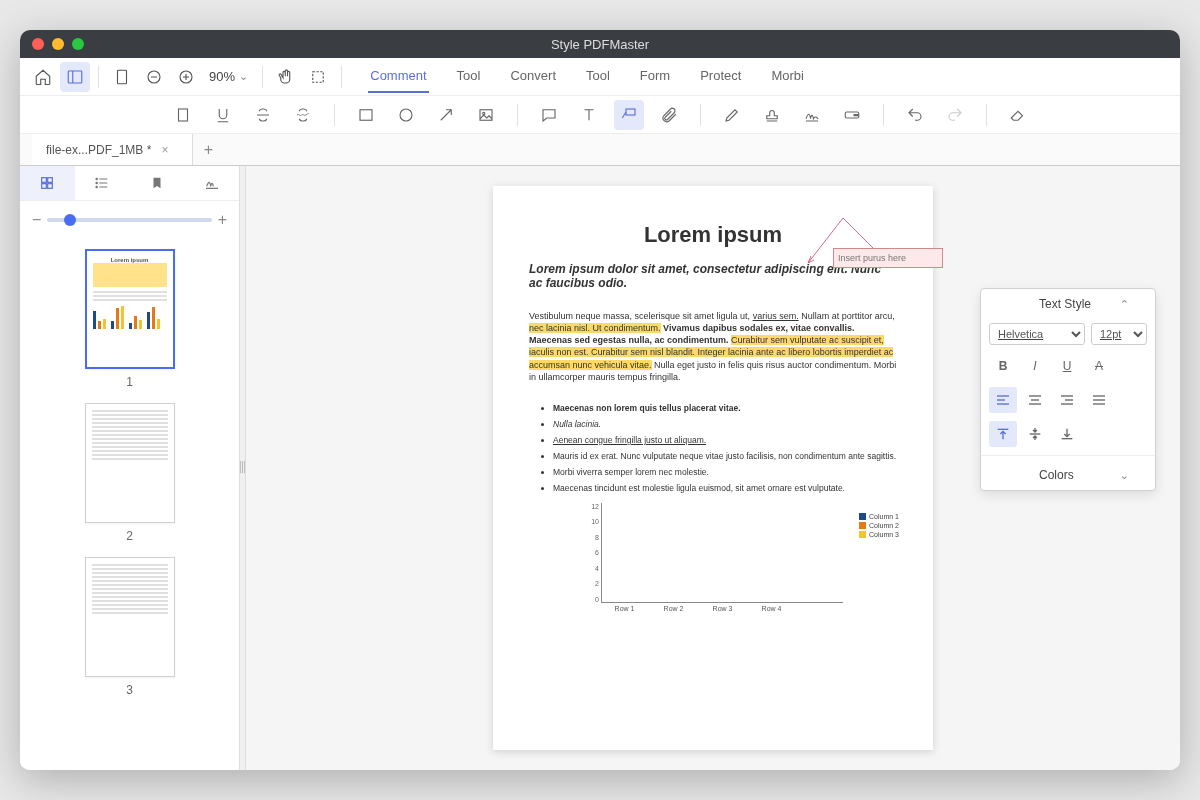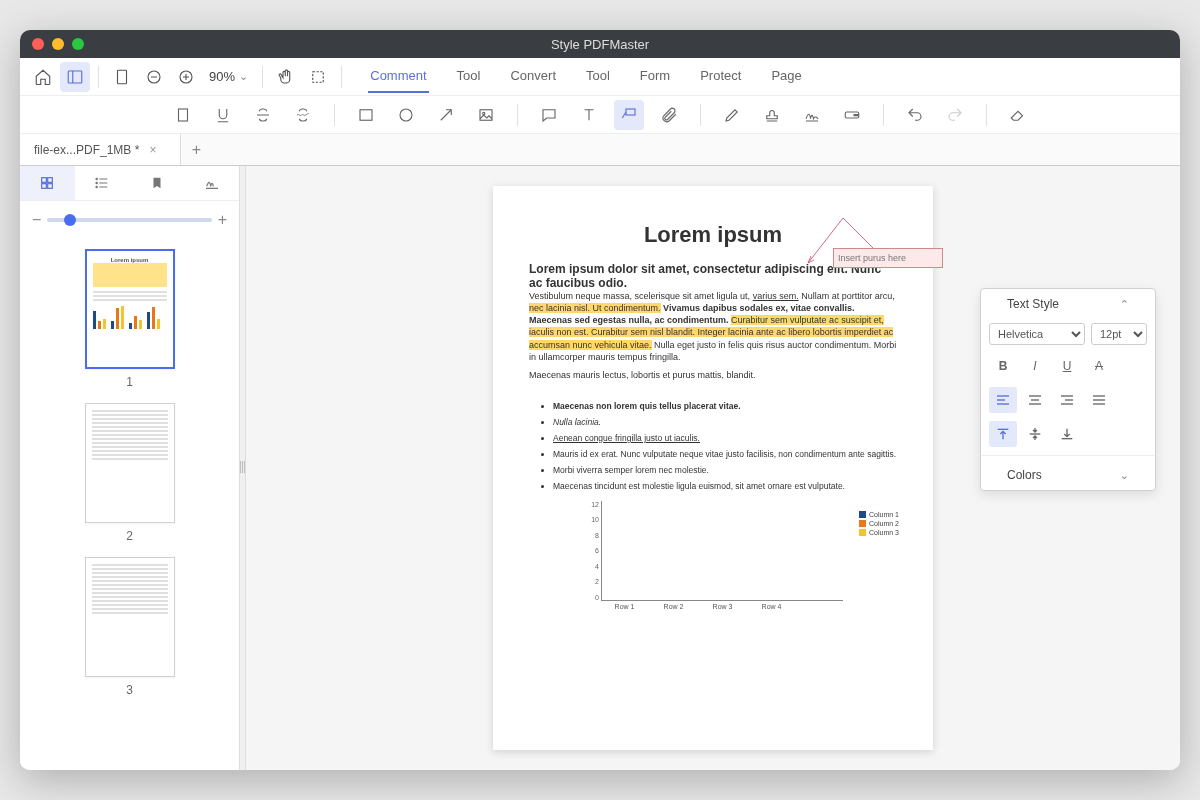--- a/index.html
+++ b/index.html
@@ -16,62 +16,62 @@
 .tbtn svg { width: 18px; height: 18px; stroke: currentColor; fill: none; stroke-width: 1.5; }
 .sep { width: 1px; height: 22px; background: #e0e0e0; margin: 0 6px; }
 .zoom { font-size: 13px; color: #444; padding: 0 6px; display: flex; align-items: center; gap: 4px; cursor: pointer; }
 .tabs { display: flex; gap: 26px; margin-left: 18px; font-size: 13px; color: #666; }
 .tabs .tab { padding: 8px 2px; cursor: pointer; }
 .tabs .tab.active { color: #5b6fd8; border-bottom: 2px solid #5b6fd8; }
 .toolbar2 { height: 38px; display: flex; align-items: center; justify-content: center; gap: 10px; border-bottom: 1px solid #eee; }
 .toolbar2 .tbtn { color: #666; }
 .toolbar2 .tbtn.active { background: #e3e8fb; color: #5b6fd8; }
 .filetab-row { height: 32px; display: flex; align-items: center; border-bottom: 1px solid #ccc; background: #fafafa; }
-.filetab { height: 100%; padding: 0 24px 0 14px; font-size: 12px; color: #555; border-right: 1px solid #ddd; display: flex; align-items: center; gap: 10px; background: #fff; }
+.filetab { height: 100%; padding: 0 24px 0 14px; font-size: 12px; color: #555; border-right: 1px solid #ddd; display: flex; align-items: center; gap: 10px; background: #fff; margin-left: 12px; }
 .filetab .close { color: #999; cursor: pointer; }
 .addtab { width: 30px; text-align: center; color: #888; cursor: pointer; }
 .main { flex: 1; display: flex; background: #f5f5f5; overflow: hidden; }
 .sidebar { width: 220px; background: #fff; border-right: 1px solid #ddd; display: flex; flex-direction: column; }
 .side-tabs { display: flex; border-bottom: 1px solid #eee; }
 .side-tabs .stbtn { flex: 1; height: 34px; display:flex; align-items:center; justify-content:center; color:#777; cursor:pointer; }
 .side-tabs .stbtn.active { background: #eef1fb; color:#5b6fd8; }
 .zoom-slider { display: flex; align-items: center; gap: 6px; padding: 10px 12px; }
 .zoom-slider .track { flex:1; height:4px; background:#cfd8ec; border-radius:2px; position:relative; }
 .zoom-slider .knob { position:absolute; left:10%; top:-4px; width:12px; height:12px; border-radius:50%; background:#4a6cf0; }
 .thumbs { flex:1; overflow:auto; padding: 10px 0; text-align:center; }
 .thumb { width: 90px; height: 120px; margin: 0 auto 6px; background:#fff; border:1px solid #d0d0d0; box-shadow:0 1px 2px rgba(0,0,0,.05); position:relative; display:flex; flex-direction:column; padding:6px; font-size:4px; color:#999; }
 .thumb.sel { border:2px solid #4a6cf0; }
 .thumb-num { font-size:12px; color:#666; margin-bottom:14px; }
 .splitter { width:6px; background:#f0f0f0; border-right:1px solid #ddd; display:flex; align-items:center; justify-content:center; color:#bbb; cursor:col-resize; }
 .canvas { flex:1; overflow:auto; display:flex; justify-content:center; padding:20px 20px; position:relative; }
 .page { width: 440px; background:#fff; box-shadow: 0 2px 8px rgba(0,0,0,.15); padding: 36px 36px 24px; font-size: 9px; color:#333; position:relative; }
 .page h1 { text-align:center; font-size:22px; font-weight:700; margin-bottom:14px; }
-.page h2 { font-size:12px; font-weight:700; margin-bottom:0; }
+.page h2 { font-size:12px; font-weight:700; margin-bottom:20px;font-style:italic; }
 .page p { line-height:1.35; margin-bottom:6px; }
 .hl { background: #ffd968; }
 .page ul { margin: 20px 0 10px 24px; }
 .page ul li { margin-bottom: 6px; font-size:8.5px; }
 .page .bold { font-weight:700; }
 .insert-box { position:absolute; top:62px; right:-10px; width:110px; height:20px; border:1px solid #d08a8a; background:#fde9e9; font-size:9px; color:#777; display:flex; align-items:center; padding:0 4px; }
 .arrow-line { position:absolute; top:32px; right:50px; width:80px; height:50px; }
 .chart { margin: 10px auto 0; width: 260px; }
 .chart-area { display:flex; height:100px; }
 .yaxis { width:18px; display:flex; flex-direction:column; justify-content:space-between; font-size:7px; color:#666; text-align:right; padding-right:2px; }
 .bars-wrap { flex:1; display:flex; align-items:flex-end; gap:18px; border-left:1px solid #888; border-bottom:1px solid #888; padding: 0 8px; position:relative; }
 .group { display:flex; align-items:flex-end; gap:2px; }
 .bar { width:9px; }
 .c1{background:#1e4a8a;} .c2{background:#e67817;} .c3{background:#f4c430;}
 .xaxis { display:flex; margin-left:18px; font-size:7px; color:#555; gap:18px; padding:2px 8px; }
 .xaxis span { width: 31px; text-align:center; }
 .legend { position:absolute; right:-56px; top:10px; font-size:7px; color:#444; }
 .legend div { display:flex; align-items:center; gap:3px; margin-bottom:2px;}
 .legend .sw { width:7px; height:7px; }
 .panel { position:absolute; top:122px; right: 24px; width: 176px; background:#fff; border:1px solid #d0d0d0; border-radius:4px; box-shadow:0 4px 12px rgba(0,0,0,.1); font-size:12px; color:#444; }
-.panel .phead { padding: 8px 26px; font-weight:500; display:flex; justify-content:space-between; align-items:center; cursor:pointer; }
-.panel .prow { display:flex; gap:6px; padding: 4px 8px; }
+.panel .phead { padding: 8px 26px; font-weight:500; display:flex; justify-content:space-between; align-items:center; cursor:pointer;margin-left:32px; }
+.panel .prow { display:flex; gap:6px; padding: 4px 8px; text-decoration: underline; }
 .panel select.ps { flex:1; border:1px solid #ccc; border-radius:3px; font-size:11px; padding:3px 4px; background:#fff; color:#555; }
 .panel .iconrow { display:flex; gap:4px; padding: 4px 8px; }
 .panel .ibtn { width:28px; height:26px; display:flex; align-items:center; justify-content:center; border-radius:3px; color:#666; cursor:pointer; }
 .panel .ibtn.active { background:#e3e8fb; color:#5b6fd8; }
 .panel .section-sep { height:1px; background:#eee; margin:4px 0; }
 .chev { font-size:11px; color:#888; }
 .thumb .tline { height:2px; background:#e0e0e0; margin-bottom:2px; }
 .thumb .tblock { height:24px; background: linear-gradient(#ffe28a,#ffe28a); margin-bottom:4px; }
 .thumb .tchart { height:26px; display:flex; align-items:flex-end; gap:2px; }
 .thumb .tchart span { width:3px; }
@@ -136,21 +136,21 @@
         </svg>
       </div>
     <div class="sep"></div>
     <div class="tabs">
       <div class="tab active">Comment</div>
       <div class="tab">Tool</div>
       <div class="tab">Convert</div>
       <div class="tab">Tool</div>
       <div class="tab">Form</div>
       <div class="tab">Protect</div>
-      <div class="tab">Page</div>
+      <div class="tab">Morbi</div>
     </div>
   </div>
 
   <div class="toolbar2">
     <div class="tbtn">
         <svg viewBox="0 0 24 24" fill="currentColor" stroke="none">
           <rect x="6" y="4" width="12" height="16"></rect>
         </svg>
       </div>
     <div class="tbtn">
@@ -362,25 +362,24 @@
       <div class="page">
         <svg class="arrow-line" viewBox="0 0 80 50">
             <path d="M40 0 L5 45 M5 45 l6 -3 M5 45 l3 -7 M40 0 L78 38" stroke="#c46" stroke-width="0.8" fill="none"></path>
           </svg>
         <div class="insert-box">
             <span>Insert purus here</span>
           </div>
         <h1>Lorem ipsum</h1>
         <h2>Lorem ipsum dolor sit amet, consectetur adipiscing elit. Nunc ac faucibus odio.</h2>
         <p><span>Vestibulum neque massa, scelerisque sit amet ligula ut, </span><u>varius sem.</u><span> Nullam at porttitor arcu, </span><span class="hl">nec lacinia nisl. Ut condimentum.</span><span class="bold"> Vivamus dapibus sodales ex, vitae convallis. Maecenas sed egestas nulla, ac condimentum. </span><span class="hl">Curabitur sem vulputate ac suscipit et, iaculis non est. Curabitur sem nisl blandit. Integer lacinia ante ac libero lobortis imperdiet ac accumsan nunc vehicula vitae.</span><span> Nulla eget justo in felis quis risus auctor condimentum. Morbi in ullamcorper mauris tempus fringilla.</span></p>
-        <p>Maecenas mauris lectus, lobortis et purus mattis, blandit.</p>
         <ul>
           <li class="bold">Maecenas non lorem quis tellus placerat vitae.</li>
           <li><i>Nulla lacinia.</i></li>
-          <li><u>Aenean congue fringilla justo ut iaculis.</u></li>
+          <li><u>Aenean congue fringilla justo ut aliquam.</u></li>
           <li>Mauris id ex erat. Nunc vulputate neque vitae justo facilisis, non condimentum ante sagittis.</li>
           <li>Morbi viverra semper lorem nec molestie.</li>
           <li>Maecenas tincidunt est molestie ligula euismod, sit amet ornare est vulputate.</li>
         </ul>
         <div class="chart">
           <div class="chart-area">
             <div class="yaxis" id="yaxis">
                 <div>12</div>
                 <div>10</div>
                 <div>8</div>

